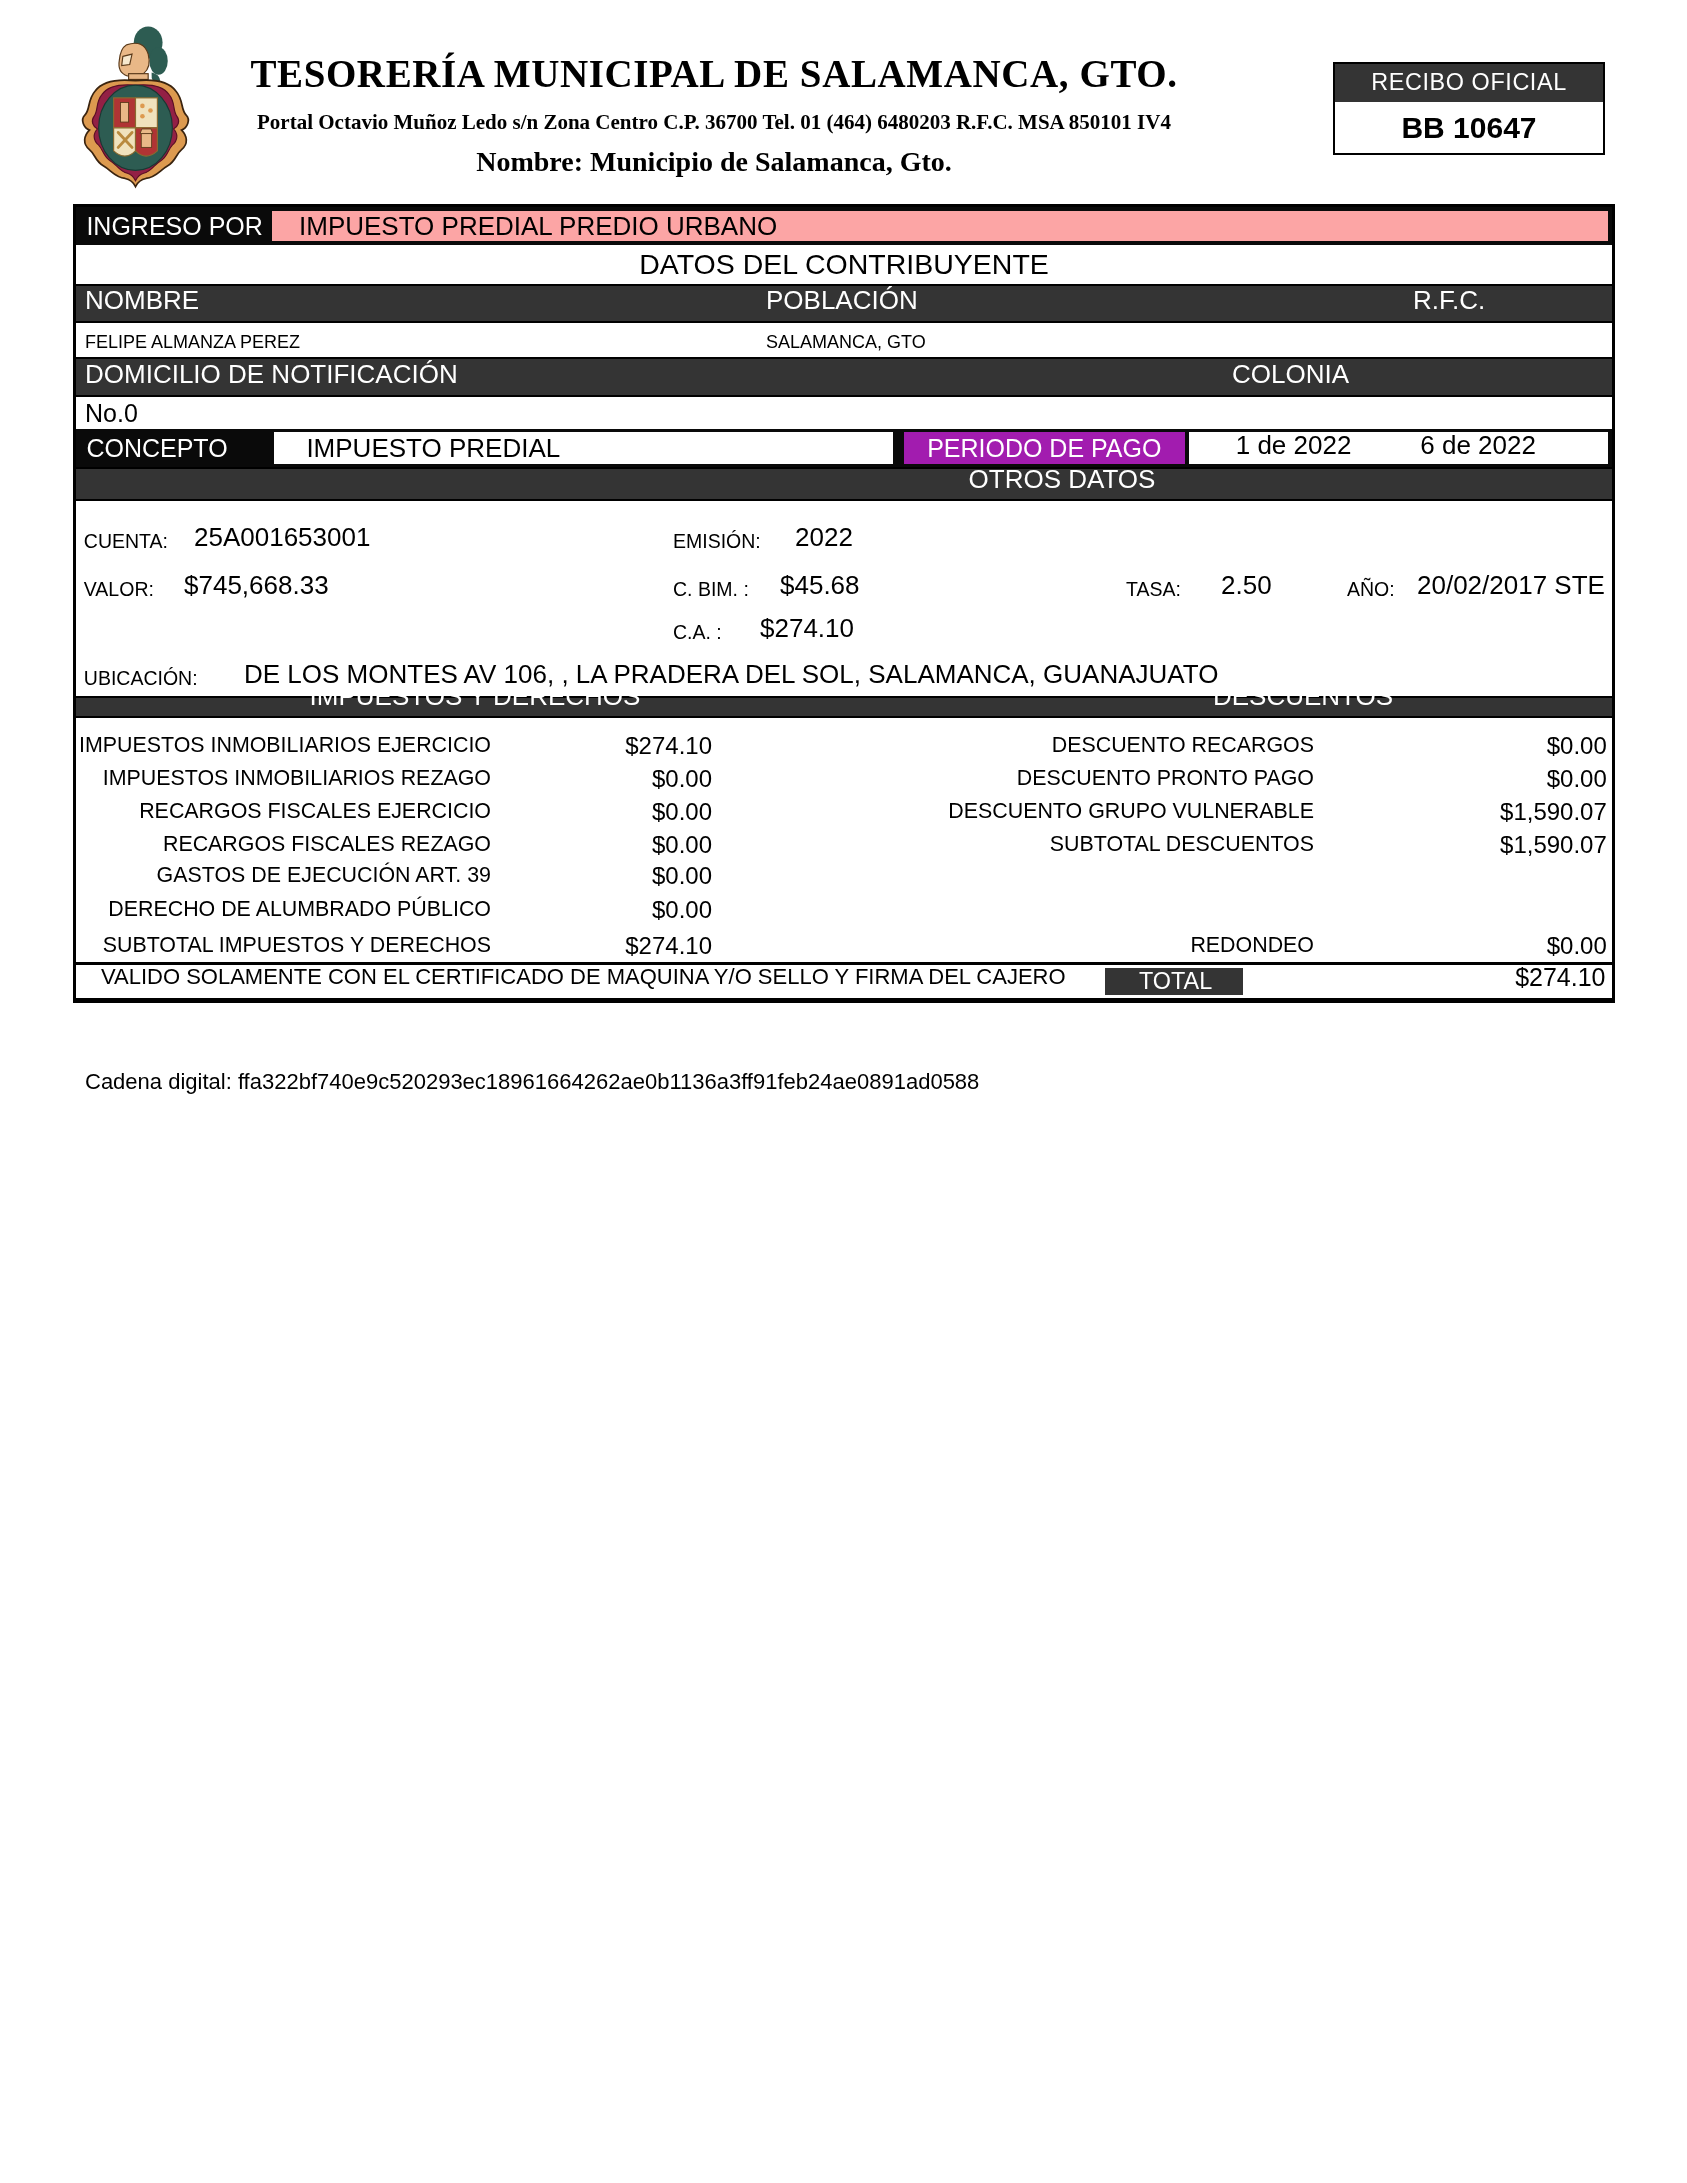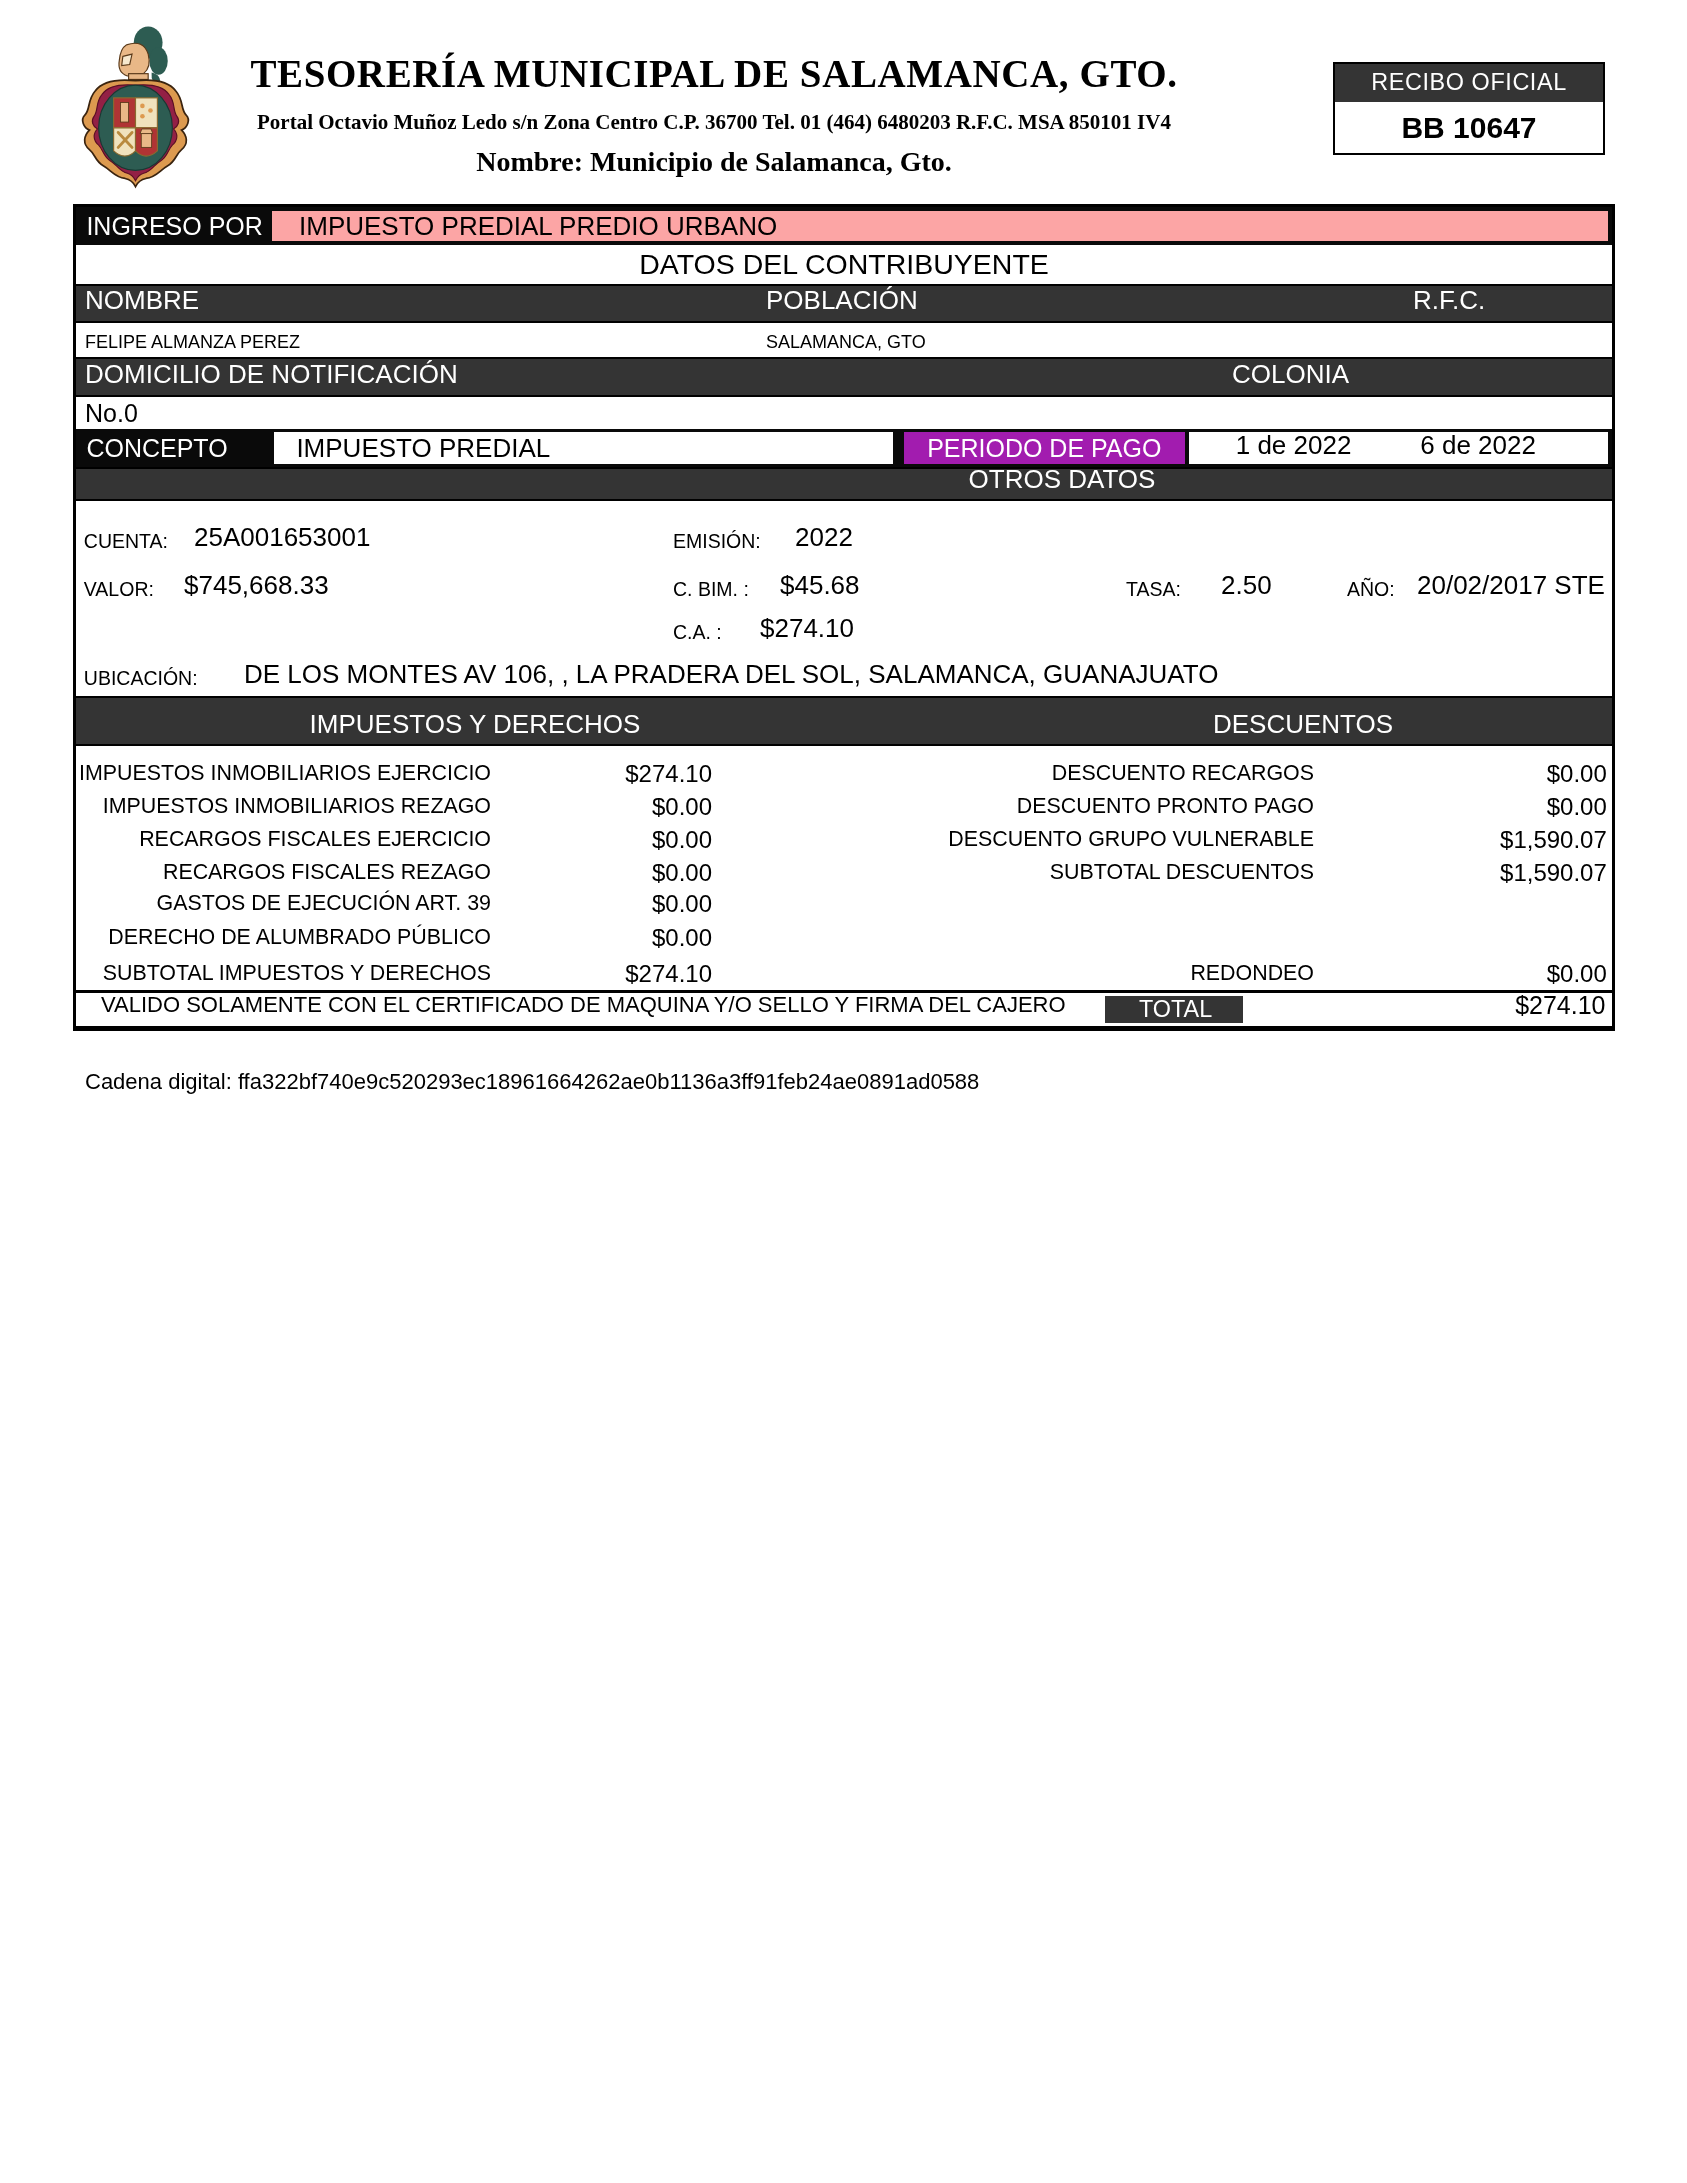--- a/index.html
+++ b/index.html
@@ -42,39 +42,39 @@
   .row-values  { height:34px; background:#fff; position:relative; }
   .row-values span { position:absolute; bottom:3.9px; font-size:18px; white-space:nowrap;text-align:right; }
   .bar-domicilio { height:40px; }
   .row-no { height:32px; background:#fff; display:flex; align-items:center;
             padding-left:9px; font-size:25px; }
 
   .row-concepto { height:38px; background:#0a0a0a; display:flex; align-items:stretch; }
   .concepto-label { width:188px; display:flex; align-items:center; padding-left:10.4px;
                     color:#fff; font-size:25px; }
   .concepto-cell  { width:619px; background:#fff; margin:3.2px 0 3.2px 10.4px; display:flex;
-                    align-items:center; padding-left:22px; font-size:26px; }
+                    align-items:center; padding-left:32px; font-size:26px; }
   .periodo-cell   { width:281px; background:#a21caf; margin:3.2px 0 3.2px 10.4px; color:#fff;
                     font-size:25px; display:flex; align-items:center; justify-content:center; }
   .periodo-values { flex:1; background:#fff; margin:3.2px 3.9px 3.2px 3.9px; position:relative; }
   .periodo-values span { position:absolute; bottom:2.6px; transform:translateX(-50%);
                          font-size:26px; white-space:nowrap; }
   .p-ini { left:25%; } .p-fin { left:69%; }
 
   .bar-otros { height:34px; }
   .bar-otros span { left:986px; transform:translateX(-50%); bottom:3.9px; }
 
   .otros-box { height:195px; background:#fff; position:relative; }
   .od-row { position:absolute; left:0; right:0; height:28.5px; }
   .od-row span { position:absolute; bottom:0; white-space:nowrap; }
   .od-label { font-size:19.5px; }
   .od-value { font-size:26px; }
   .odr-a { top:23.4px; } .odr-b { top:71px; } .odr-c { top:114px; } .odr-d { top:160px; }
 
-  .bar-fees { height:50px; }
+  .bar-fees { height:22px; }
   .bar-fees span { bottom:3.9px; transform:translateX(-50%); }
   .bf-imp { left:399px; } .bf-desc { left:1227px; }
 
   .fees { height:244px; background:#fff; position:relative; }
   .fee-row { position:absolute; left:0; right:0; height:27px; line-height:27px; }
   .fee-row span { position:absolute; white-space:nowrap; }
   .fl { right:1121px; font-size:21.4px; }
   .fv { right:900px; font-size:24px; }
   .rl { right:298px;  font-size:21.4px; }
   .rv { right:5.2px;    font-size:24px; }

